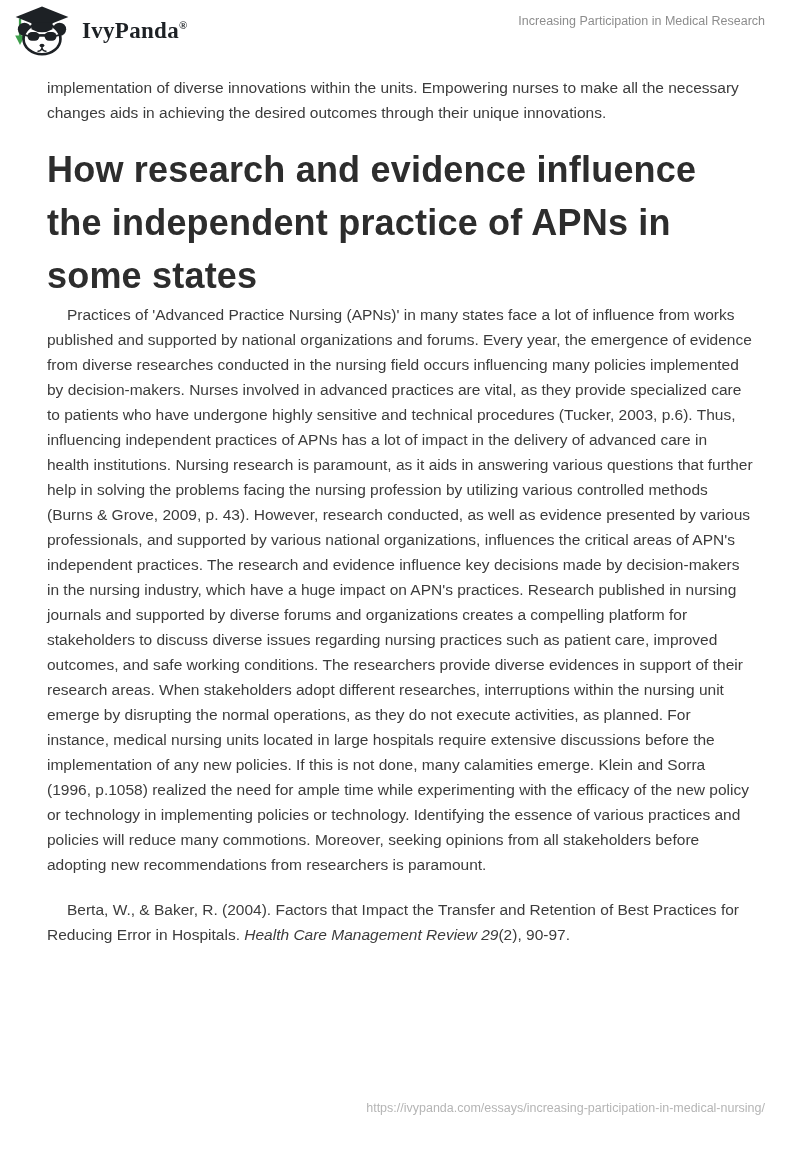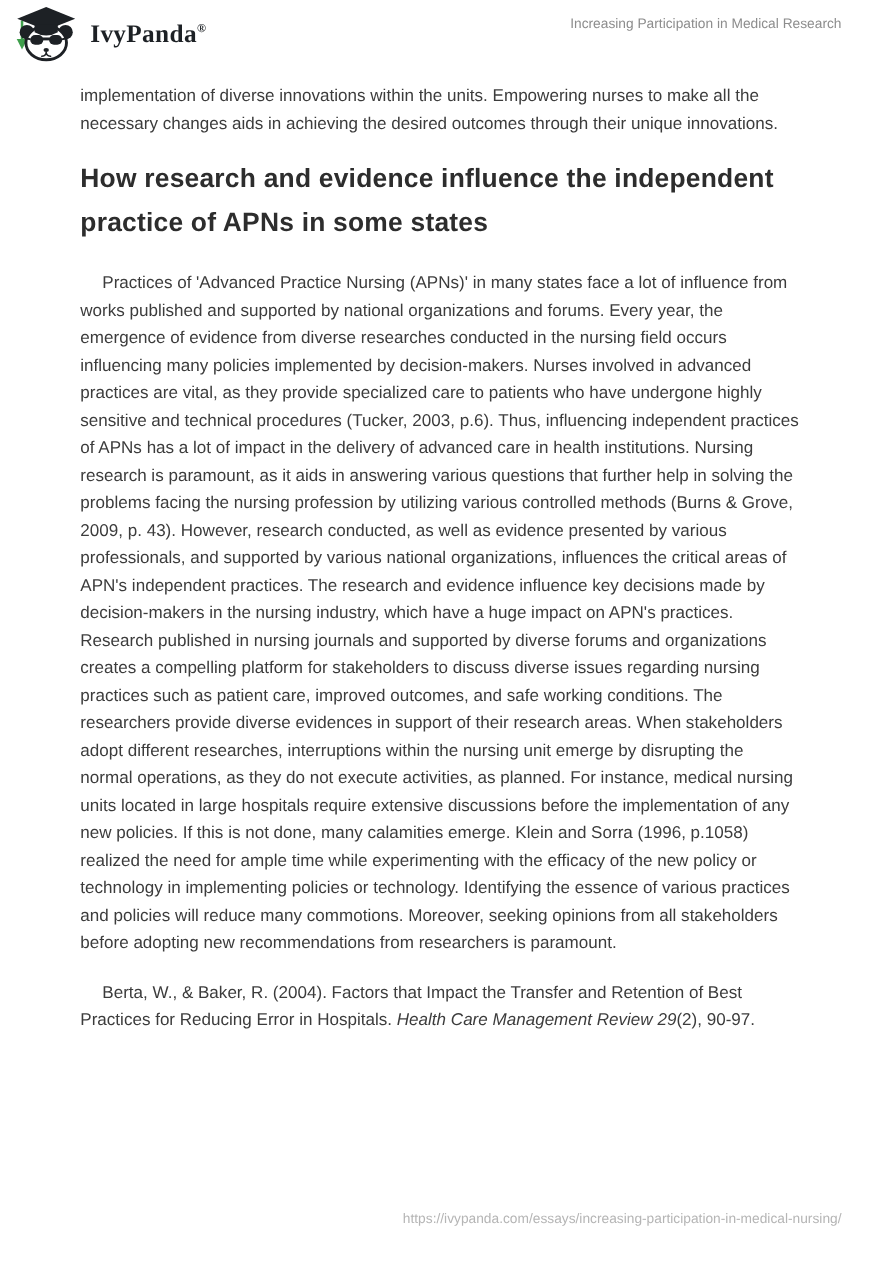--- a/index.html
+++ b/index.html
@@ -23,38 +23,38 @@
     font-weight: 700;
     font-size: 23px;
     color: var(--logo-black, #22262a);
     letter-spacing: 0.3px;
   }
   .brand .reg { font-size: 11px; vertical-align: super; font-weight: 700; }
   .doc-title {
     position: absolute; right: 35px; top: 14px;
     font-size: 12.5px; color: var(--muted, #8d8d8d);
   }
-  .content { padding: 0 73px; }
+  .content { padding: 0 47px; }
   .body-text {
     margin: 0;
     font-size: 15.5px;
     line-height: 25px;
     color: var(--text, #3c3c3c);
   }
   .intro { margin-top: 12px; }
   .indent { text-indent: 20px; }
   h2.section-heading {
     margin: 18px 0 0 0;
-    font-size: 24px;
-    line-height: 40px;
+    font-size: 36px;
+    line-height: 53px;
     font-weight: 700;
     color: var(--heading, #2d2d2d);
     letter-spacing: 0.2px;
   }
-  .big-para { margin-top: 22px; }
+  .big-para { }
   h2.ref-heading { margin-top: 10px; }
   .ref-entry { margin-top: 20px; }
   .italic { font-style: italic; }
   .footer {
     position: absolute; right: 35px; bottom: 13px;
     font-size: 12.5px; color: var(--footer-url, #b5b5b5);
   }
 </style>
 </head>
 <body>

